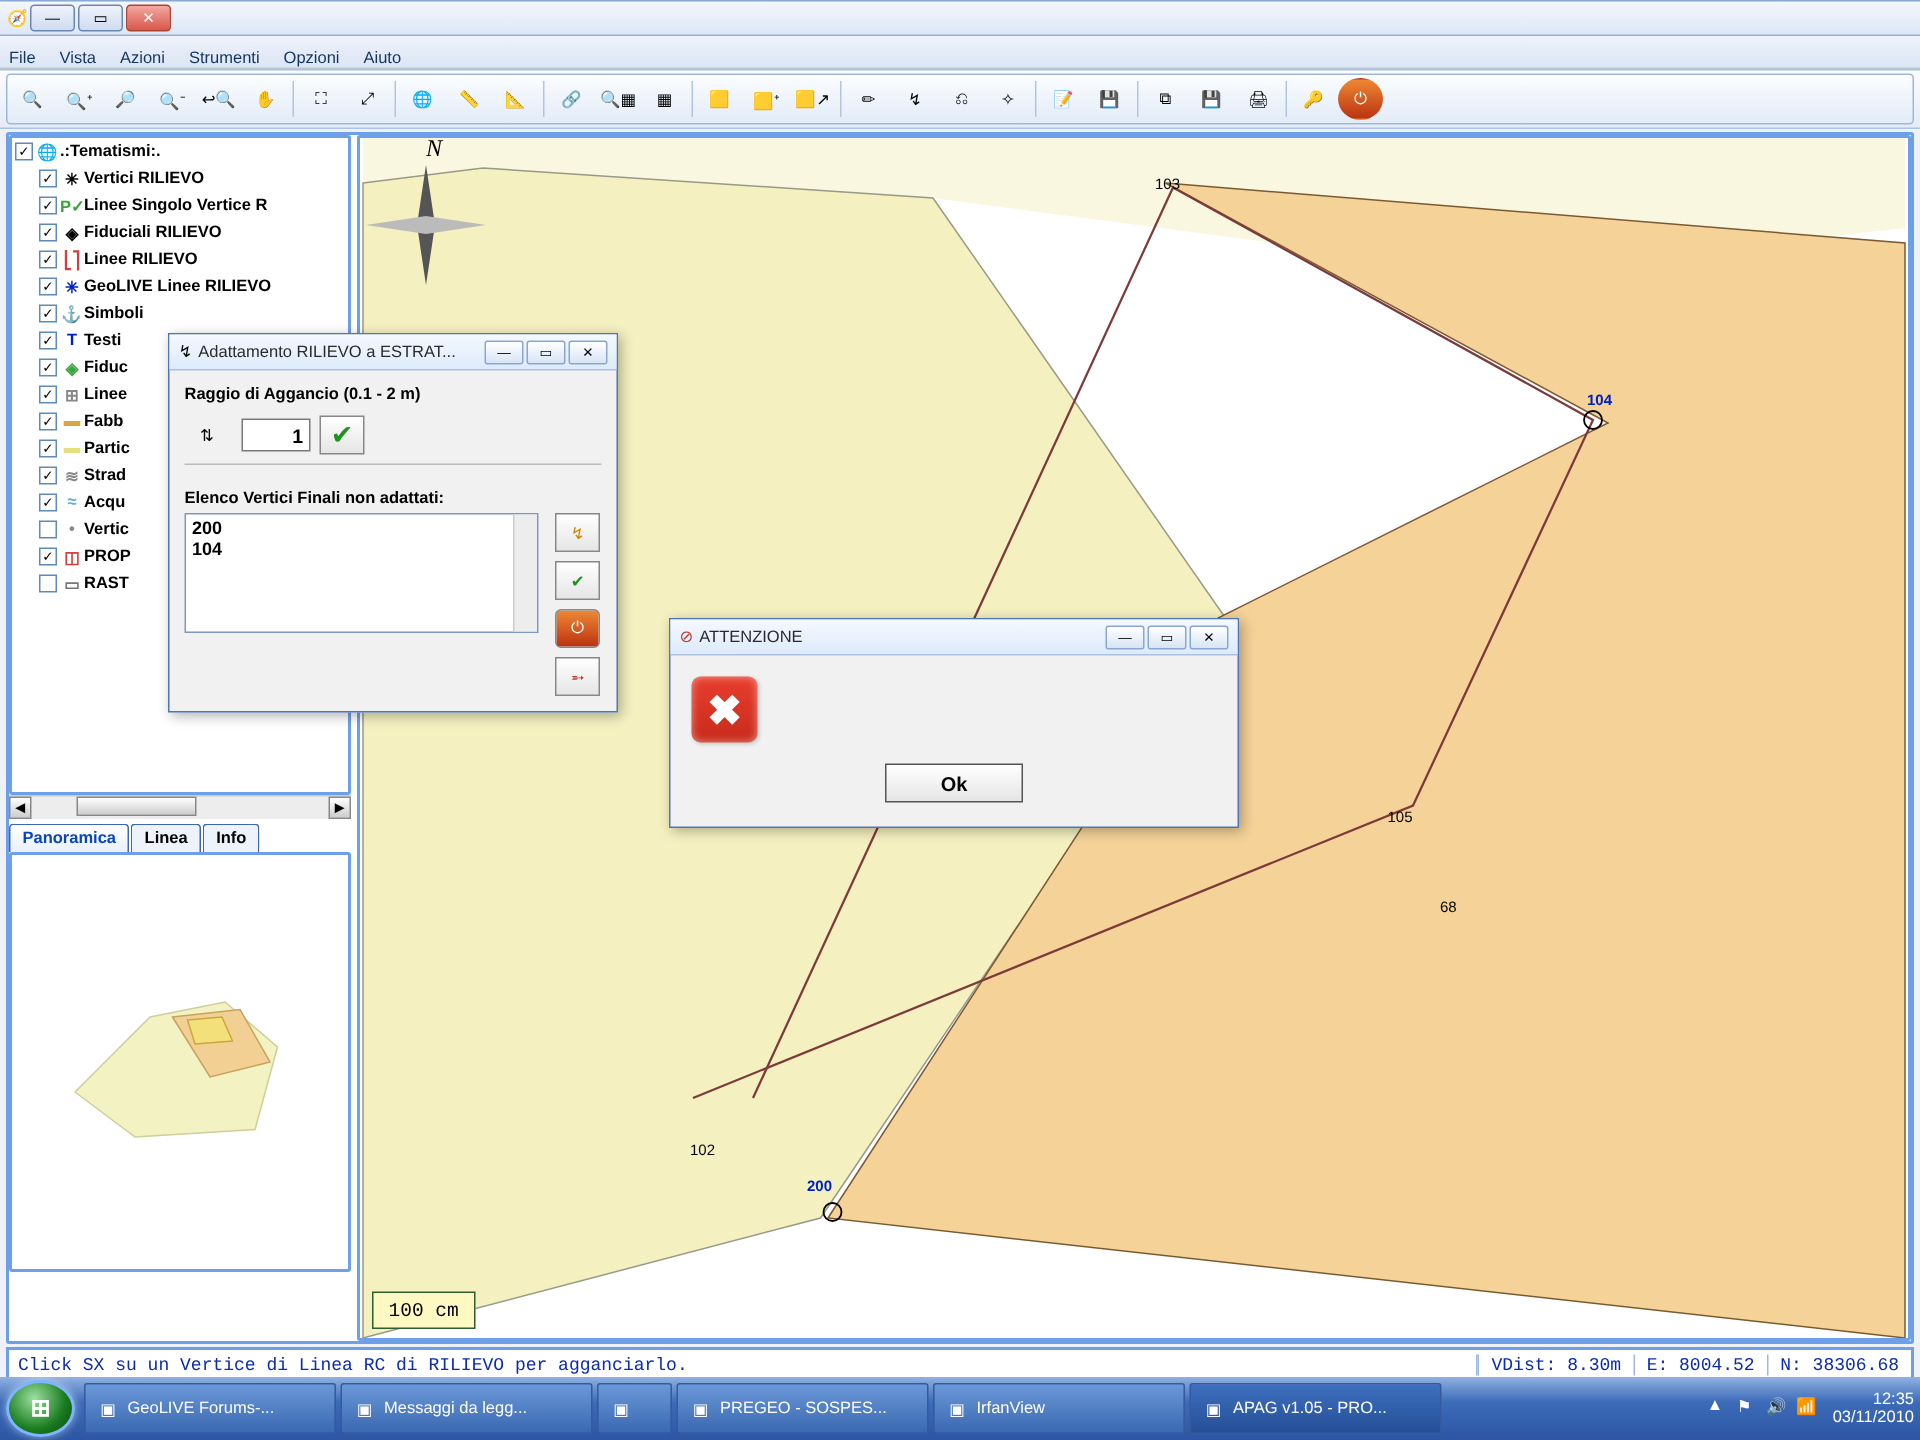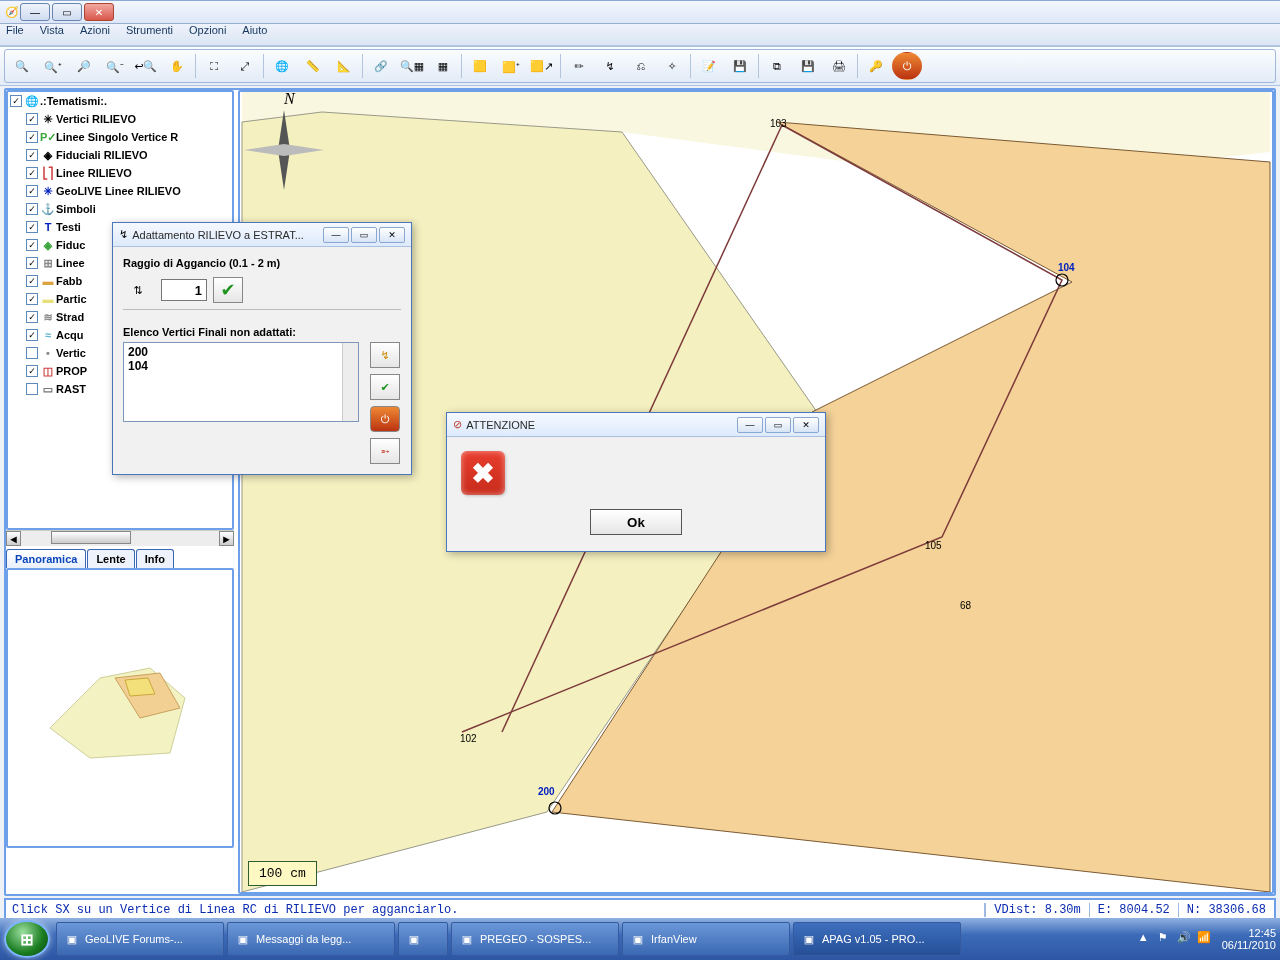--- a/index.html
+++ b/index.html
@@ -7,21 +7,21 @@
 
 
 .titlebar { background: linear-gradient(#f3f7fd,#dde7f8); height: 24px; display: flex; align-items: center; padding: 0 4px; border-top: 1px solid #8aa9d4; border-bottom: 1px solid #97aecd; }
 .titlebar .icon { width: 16px; height: 16px; display: inline-flex; align-items: center; justify-content: center; }
 .titlebar .title { margin-left: 6px; color: #13356a; font-weight: bold; flex: 1; }
 .win-btns { display: flex; gap: 2px; }
 .win-btn { width: 30px; height: 18px; border: 1px solid #6b86ae; border-radius: 3px; background: linear-gradient(#eef3fb,#cfdcf0); display: flex; align-items: center; justify-content: center; font-size: 10px; }
 .win-btn.close { background: linear-gradient(#f2a8a1,#d9574b); color: #fff; border-color: #a43; }
 
 
-.menubar { background: linear-gradient(#eef3fb,#dbe5f4); height: 22px; display: flex; align-items: flex-start; padding: 0 6px; border-bottom: 1px solid #b8c6da; }
+.menubar { background: linear-gradient(#eef3fb,#dbe5f4); height: 22px; display: flex; align-items: flex-end; padding: 0 6px; border-bottom: 1px solid #b8c6da; }
 .menubar span { color: #15355f; margin-right: 16px; cursor: default; }
 
 
 .toolbar-wrap { border-top: 1px solid #adc2e0; border-bottom: 1px solid #adc2e0; padding: 2px 4px; background: linear-gradient(#fbfcff,#e4ecf8); }
 .toolbar { display: flex; align-items: center; border: 1px solid #9fb7d8; border-radius: 3px; padding: 2px; background: linear-gradient(#fbfdff,#e2ebf7); gap: 1px; }
 .tb-btn { width: 30px; height: 28px; display: inline-flex; align-items: center; justify-content: center; border: 1px solid transparent; border-radius: 3px; }
 .tb-sep { width: 1px; height: 24px; background: #b3c5de; margin: 0 2px; }
 
 
 .main { display: flex; height: calc(100% - 24px - 22px - 38px - 26px - 42px); border: 2px solid #6da0e8; border-radius: 2px; margin: 2px 4px; background: #fff; }
@@ -254,21 +254,21 @@
     <div class="tree-scroll">
       <span class="arrow">◄</span>
       <span class="track">
           <div class="thumb"></div>
         </span>
       <span class="arrow">►</span>
     </div>
 
     <div class="tabs-row" id="btabs">
         <div class="tab active">Panoramica</div>
-        <div class="tab inactive">Lente</div>
+        <div class="tab inactive">Linea</div>
         <div class="tab inactive">Info</div>
       </div>
     <div class="tab-body blue-border">
       <svg width="180" height="140">
         <polygon points="20,90 70,40 120,30 155,60 140,115 60,120" fill="#f2f2c2" stroke="#cfcf9a"></polygon>
         <polygon points="85,40 130,35 150,70 110,80" fill="#f2cf93" stroke="#c9a15c"></polygon>
         <polygon points="95,42 118,40 125,56 100,58" fill="#f4e07a" stroke="#caa83b"></polygon>
       </svg>
     </div>
   </div>
@@ -293,21 +293,21 @@
         <polygon points="-40,0 0,6 40,0 0,-6" fill="#bbb"></polygon>
         <polygon points="-28,-28 0,0 28,28" fill="#ccc"></polygon>
         <polygon points="28,-28 0,0 -28,28" fill="#ccc"></polygon>
       </g>
       <text x="42" y="12" font-style="italic" font-family="serif" font-size="16">N</text>
     </svg>
     <span class="node-lbl" style="left:530px; top:26px">103</span>
     <span class="node-lbl blue" style="left:818px; top:170px">104</span>
     <span class="node-lbl" style="left:685px; top:448px">105</span>
     <span class="node-lbl" style="left:720px; top:508px">68</span>
-    <span class="node-lbl" style="left:220px; top:641px">102</span>
+    <span class="node-lbl" style="left:220px; top:670px">102</span>
     <span class="node-lbl blue" style="left:298px; top:694px">200</span>
     <div class="scale-box">100 cm</div>
   </div>
 </div>
 
 <div class="statusbar">
   <div class="sl">Click SX su un Vertice di Linea RC di RILIEVO per agganciarlo.</div>
   <div class="cell">VDist: 8.30m</div>
   <div class="cell">E: 8004.52</div>
   <div class="cell">N: 38306.68</div>
@@ -393,17 +393,17 @@
         <span class="ti">▣</span>
         <span>APAG v1.05 - PRO...</span>
       </div>
     </div>
   <div class="tray">
     <span class="ti">▲</span>
     <span class="ti">⚑</span>
     <span class="ti">🔊</span>
     <span class="ti">📶</span>
     <div class="clock">
-      <div>12:45</div>
-      <div>06/11/2010</div>
+      <div>12:35</div>
+      <div>03/11/2010</div>
     </div>
   </div>
 </div>
 
 </body></html>

